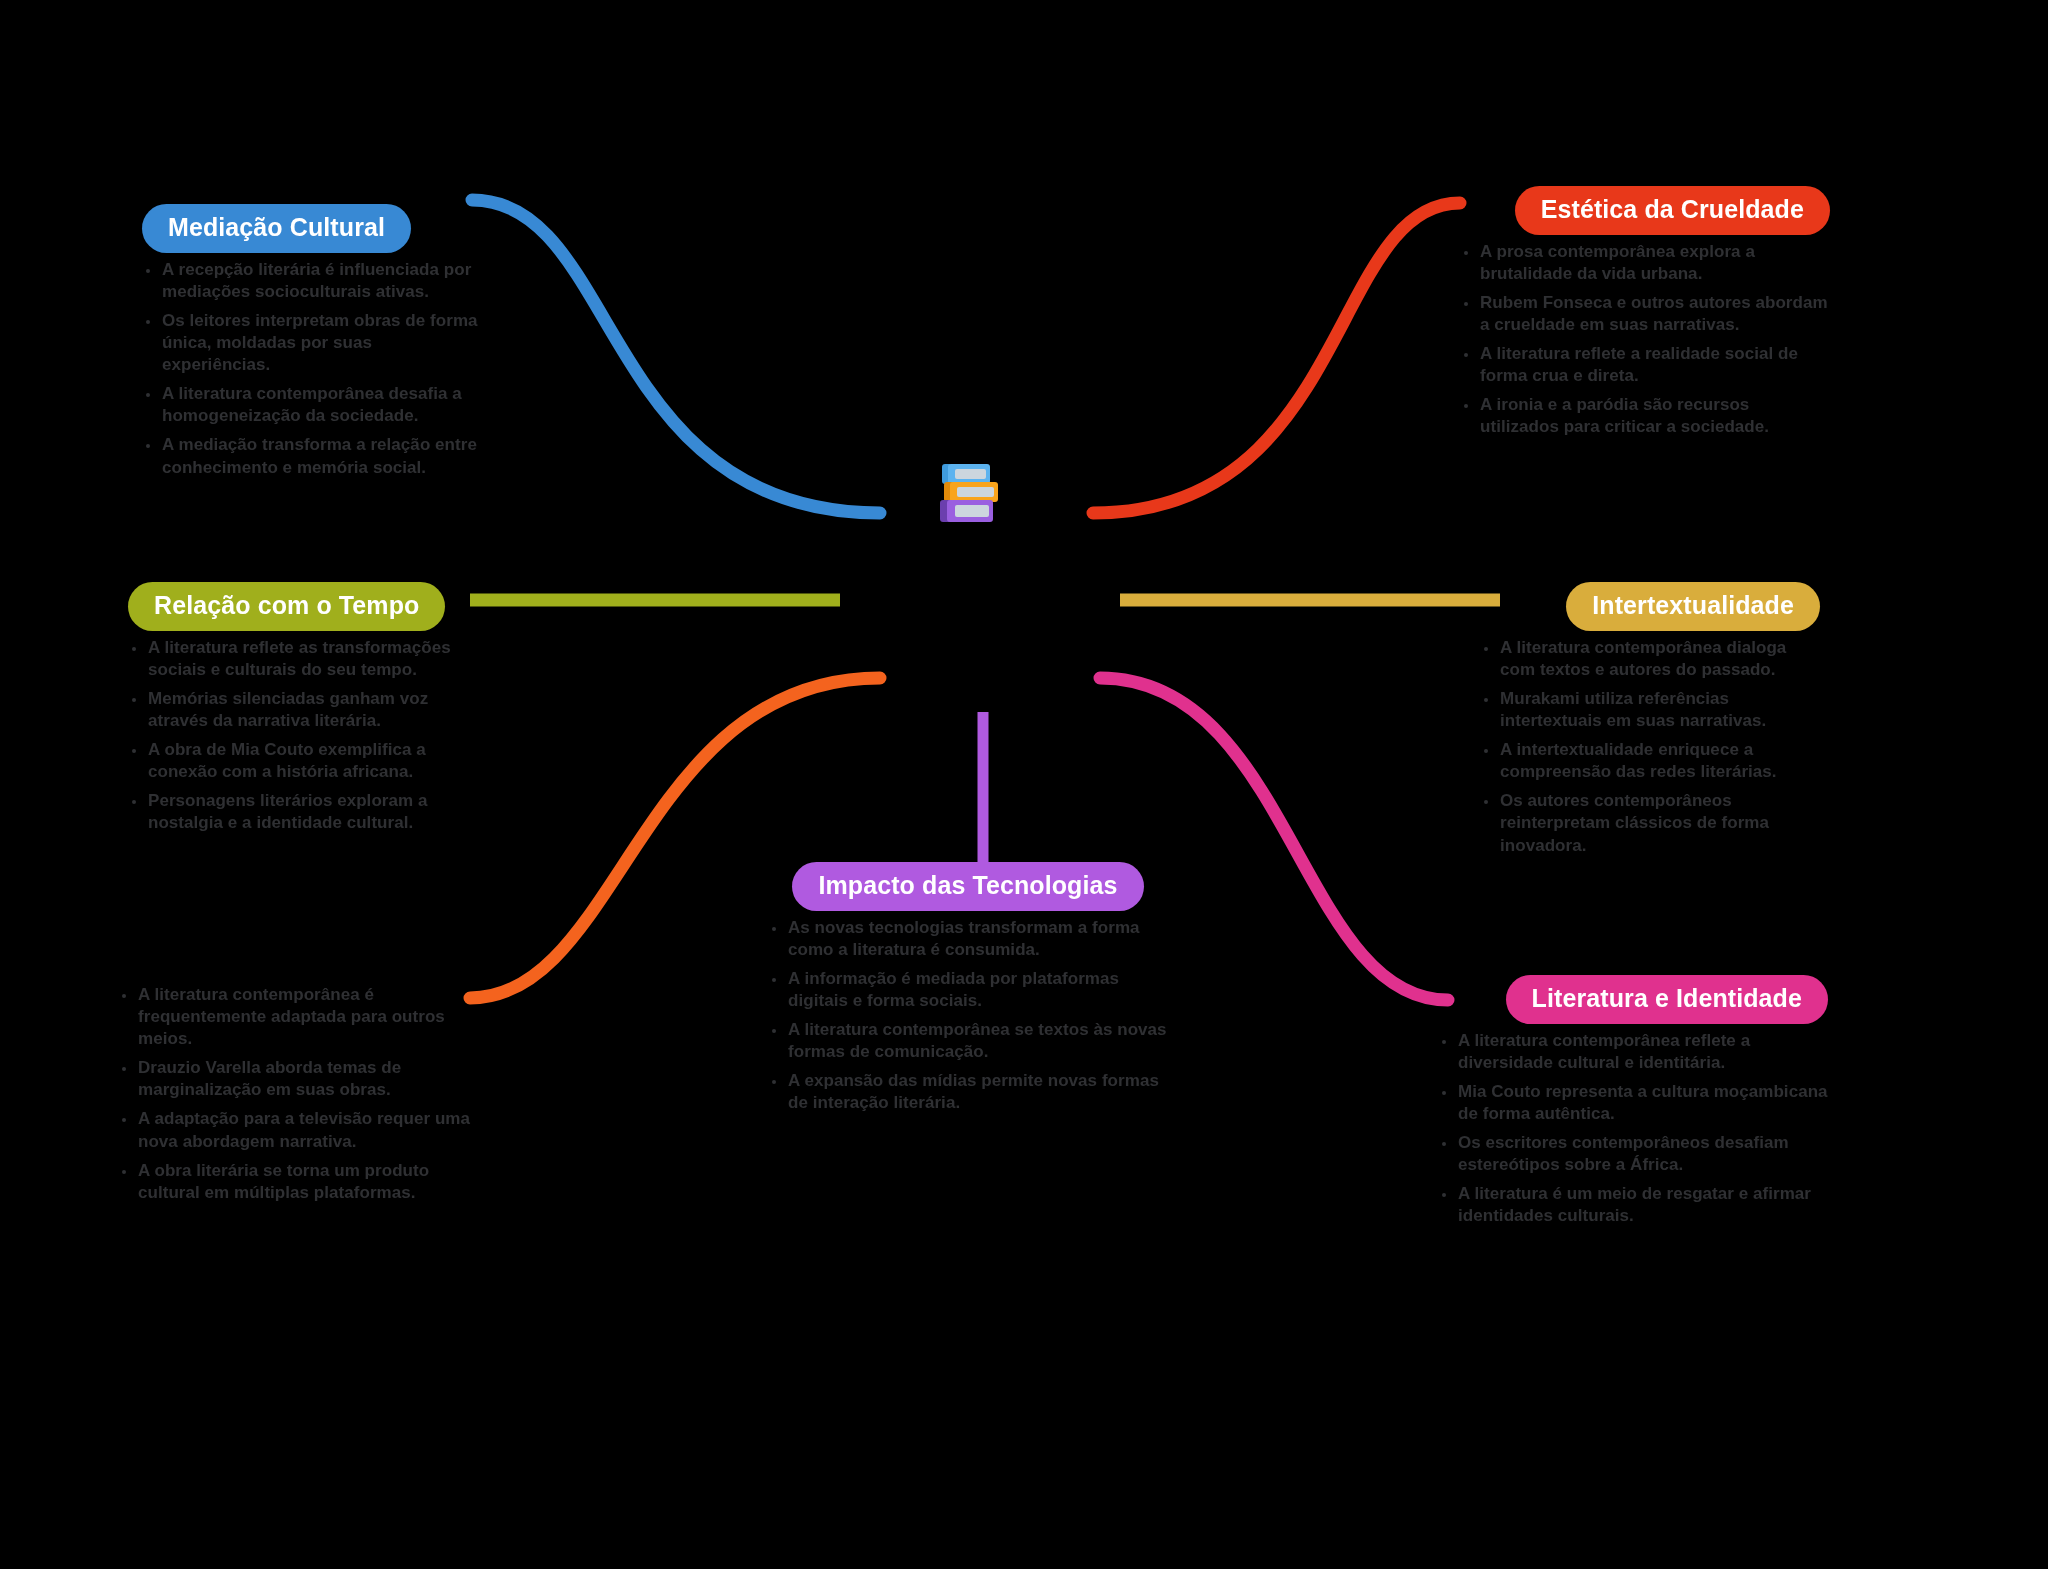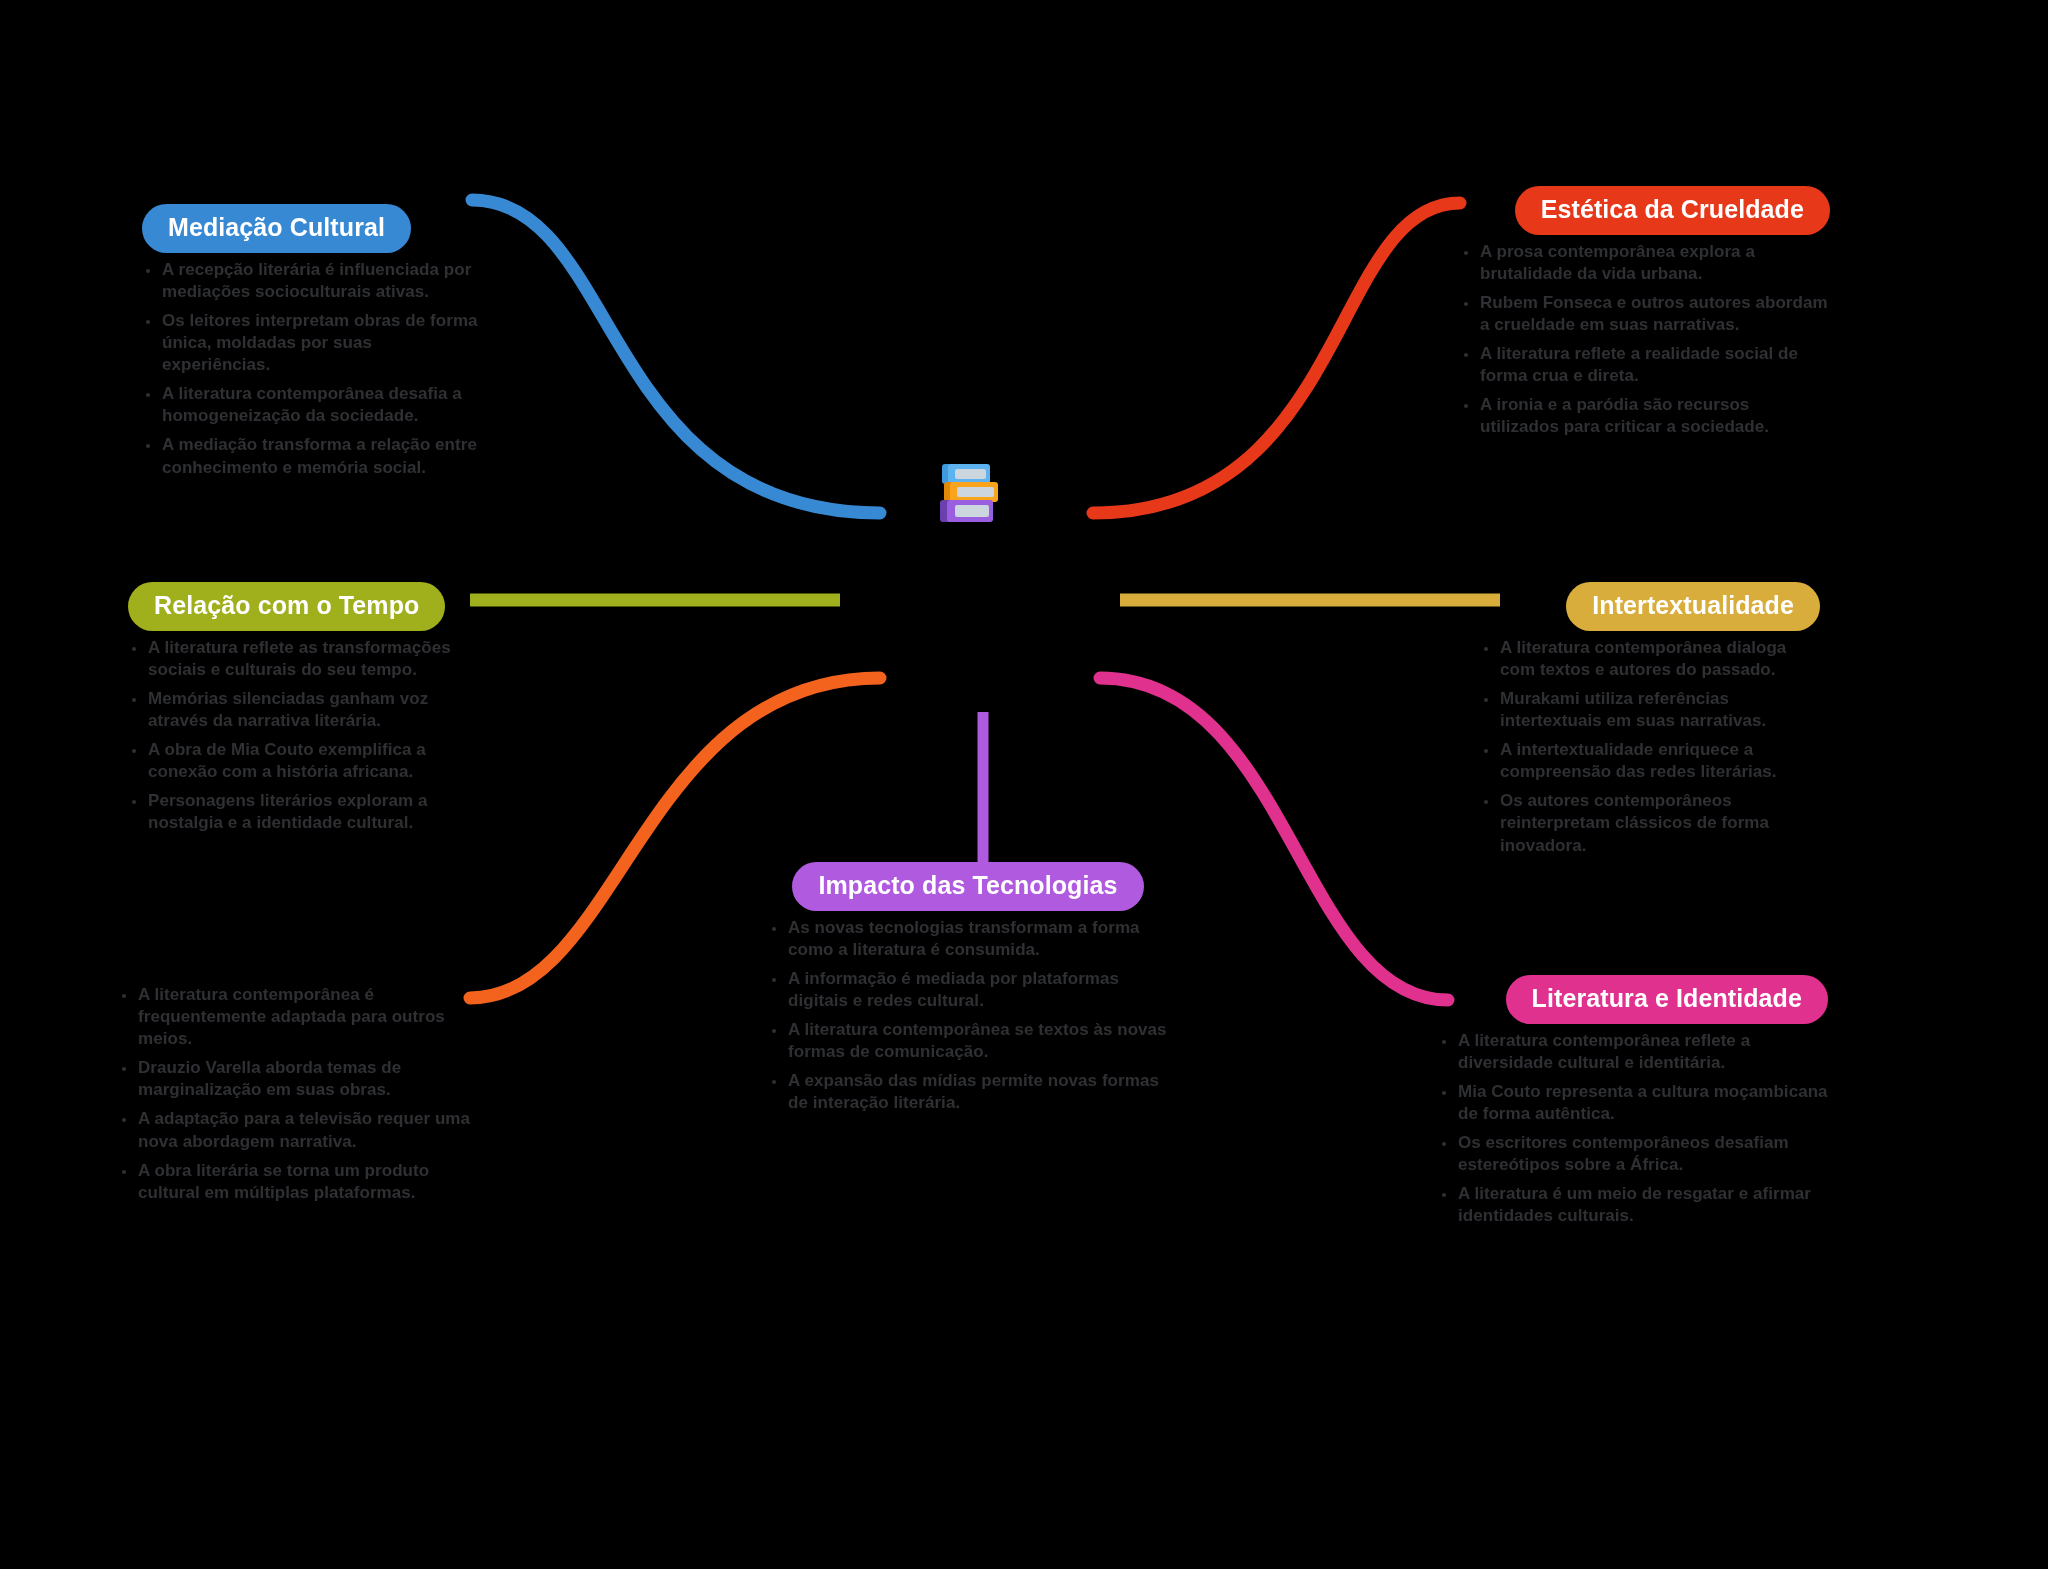--- a/index.html
+++ b/index.html
@@ -160,21 +160,21 @@
       <li>Os autores contemporâneos reinterpretam clássicos de forma inovadora.</li>
     </ul>
   </div>
 
   <div class="branch" id="b-tecnologias">
     <div class="pill-row center">
       <div class="pill" style="background-color: rgb(176, 90, 224);">Impacto das Tecnologias</div>
     </div>
     <ul class="points">
       <li>As novas tecnologias transformam a forma como a literatura é consumida.</li>
-      <li>A informação é mediada por plataformas digitais e redes cultural.</li>
+      <li>A informação é mediada por plataformas digitais e forma sociais.</li>
       <li>A literatura contemporânea se textos às novas formas de comunicação.</li>
       <li>A expansão das mídias permite novas formas de interação literária.</li>
     </ul>
   </div>
 
   <div class="branch" id="b-adaptacoes">
     <ul class="points">
       <li>A literatura contemporânea é frequentemente adaptada para outros meios.</li>
       <li>Drauzio Varella aborda temas de marginalização em suas obras.</li>
       <li>A adaptação para a televisão requer uma nova abordagem narrativa.</li>

